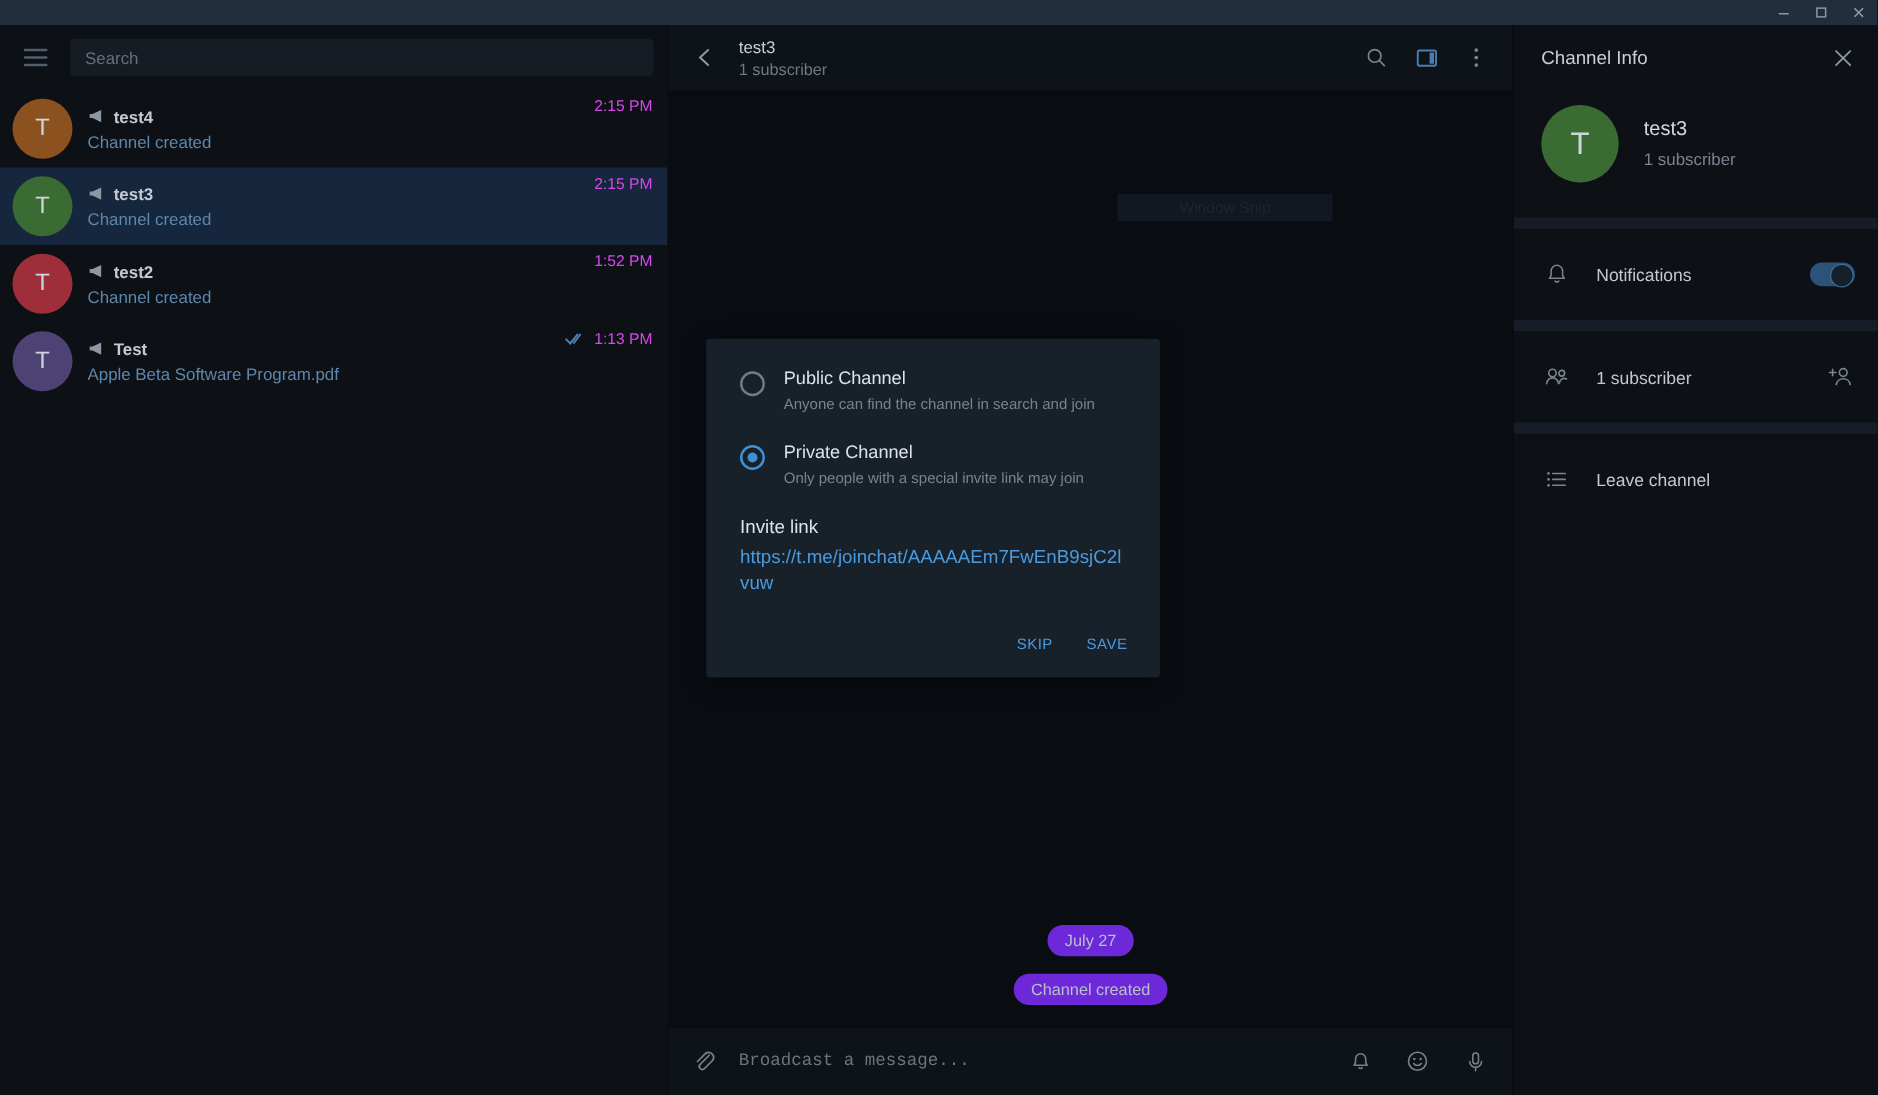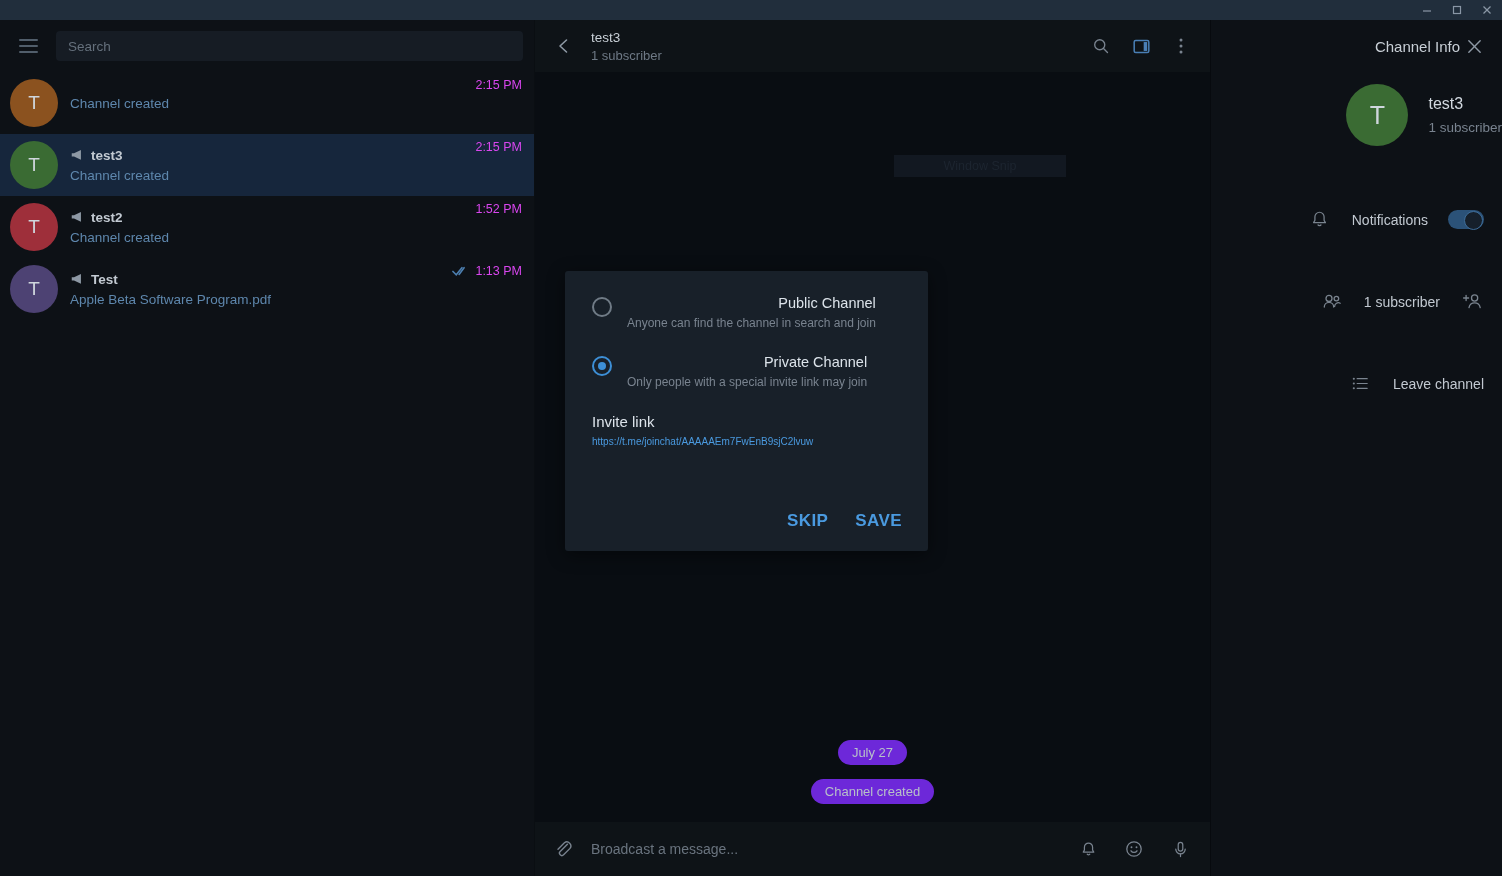--- a/index.html
+++ b/index.html
@@ -100,44 +100,44 @@
     box-shadow: 0 4px 18px rgba(0,0,0,0.45);
   }
   .optrow { display: flex; gap: 15px; margin-bottom: 24px; }
   .radio { width: 20px; height: 20px; flex: 0 0 20px; border-radius: 50%;
            border: 2px solid #707b86; margin-top: 2px; position: relative; }
   .radio.on { border-color: #3d8fd6; }
   .radio.on::after {
     content:""; position:absolute; left:4px; top:4px; width:8px; height:8px;
     border-radius:50%; background:#3d8fd6;
   }
-  .optlabel { color: #dce3ea; font-size: 14.5px; margin-bottom: 5px; text-align: right; }
+  .optlabel { color: #dce3ea; font-size: 14.5px; margin-bottom: 5px; }
   .optdesc { color: #79838f; font-size: 12px; }
   .invitetitle { color: #dce3ea; font-size: 15px; margin-bottom: 5px; margin-top: 12px; }
-  .invitelink { color: #4a9ae0; font-size: 10px; line-height: 1.42; word-break: break-all; }
+  .invitelink { color: #4a9ae0; font-size: 15px; line-height: 1.42; word-break: break-all; }
   .dlgactions { display: flex; justify-content: flex-end; gap: 27px; margin-top: 30px; padding-bottom: 6px; }
-  .txtbtn { color: #4a9ae0; font-size: 17px; font-weight: bold; letter-spacing: .4px; margin-top: 32px; }
+  .txtbtn { color: #4a9ae0; font-size: 12px; font-weight: normal; letter-spacing: .4px; }
 
   
   .composer {
     height: 54px; flex: 0 0 54px; background: #0e1317;
     display: flex; align-items: center; padding: 0 16px 0 14px; gap: 14px;
   }
   .cicon { width: 28px; height: 28px; display:flex; align-items:center; justify-content:center; color:#79838f; }
   .composer input {
     flex: 1; background: transparent; border: none; outline: none;
-    color: #c5ccd4; font-size: 14px; font-family: Liberation Sans, sans-serif;
+    color: #c5ccd4; font-size: 14px; font-family: Liberation Mono, monospace;
   }
   .composer input::placeholder { color: #6a747f; }
   .composer-right { display:flex; align-items:center; gap: 18px; }
 
   
   .rightpanel {
     width: 292px; flex: 0 0 292px; background: #0d1116;
-    display: flex; flex-direction: column; border-left: 1px solid #070a0e; align-items: flex-end;
+    display: flex; flex-direction: column; border-left: 1px solid #070a0e;
   }
   .rp-header { height: 52px; flex:0 0 52px; display:flex; align-items:center; padding: 0 14px 0 22px; }
   .rp-title { flex: 1; color: #c8cfd6; font-size: 15px; }
   .rp-close { width: 28px; height: 28px; display:flex; align-items:center; justify-content:center; color:#8e99a5; }
   .rp-profile { display: flex; align-items: center; gap: 20px; padding: 12px 0 28px 22px; }
   .rp-avatar { width: 62px; height: 62px; border-radius: 50%; background: #3a6b33;
                display:flex; align-items:center; justify-content:center; color:#cfd6dd; font-size: 25px; }
   .rp-names { display:flex; flex-direction: column; gap: 7px; }
   .rp-name { color: #d2d9e0; font-size: 16px; }
   .rp-sub { color: #79838f; font-size: 13.5px; }
@@ -186,20 +186,28 @@
           </div>
         <div class="searchbox">
           <input type="text" placeholder="Search" style="">
         </div>
       </div>
       <div class="chatlist">
 
         <div class="chatrow">
           <div class="avatar" style="background:#8b521f">T</div>
           <div class="chatmeta">
+            <div class="chatline1">
+              <span class="megaphone">
+                <svg width="14" height="14" viewBox="0 0 16 16">
+                    <path d="M12.5 2.2 L4.6 6.0 L2.0 6.0 L2.0 9.6 L4.6 9.6 L12.5 13.4 Z" fill="currentColor"></path>
+                  </svg>
+              </span>
+              <span class="chatname">test4</span>
+            </div>
             <div class="chatpreview">Channel created</div>
           </div>
           <div class="chatright">
             <span class="chattime">2:15 PM</span>
           </div>
         </div>
 
         <div class="chatrow selected">
           <div class="avatar" style="background:#3a6b33">T</div>
           <div class="chatmeta">

